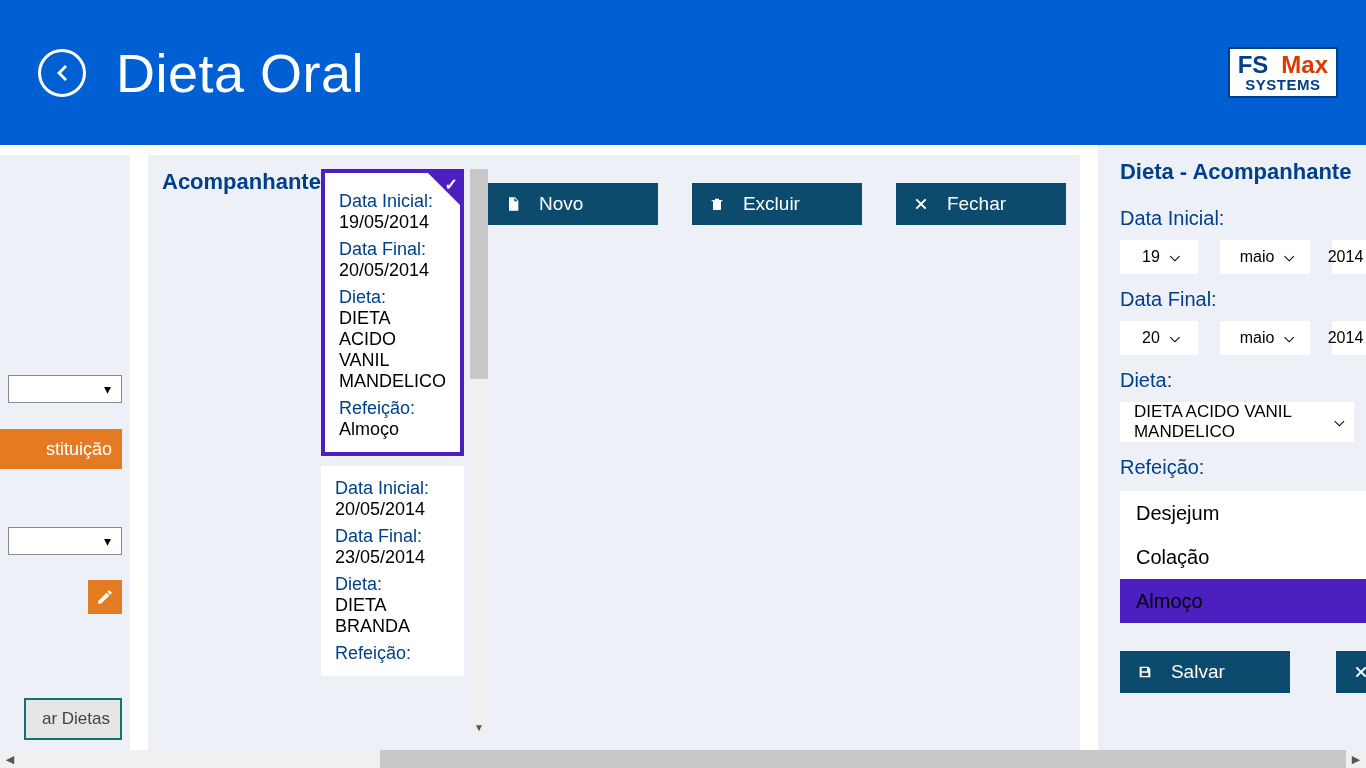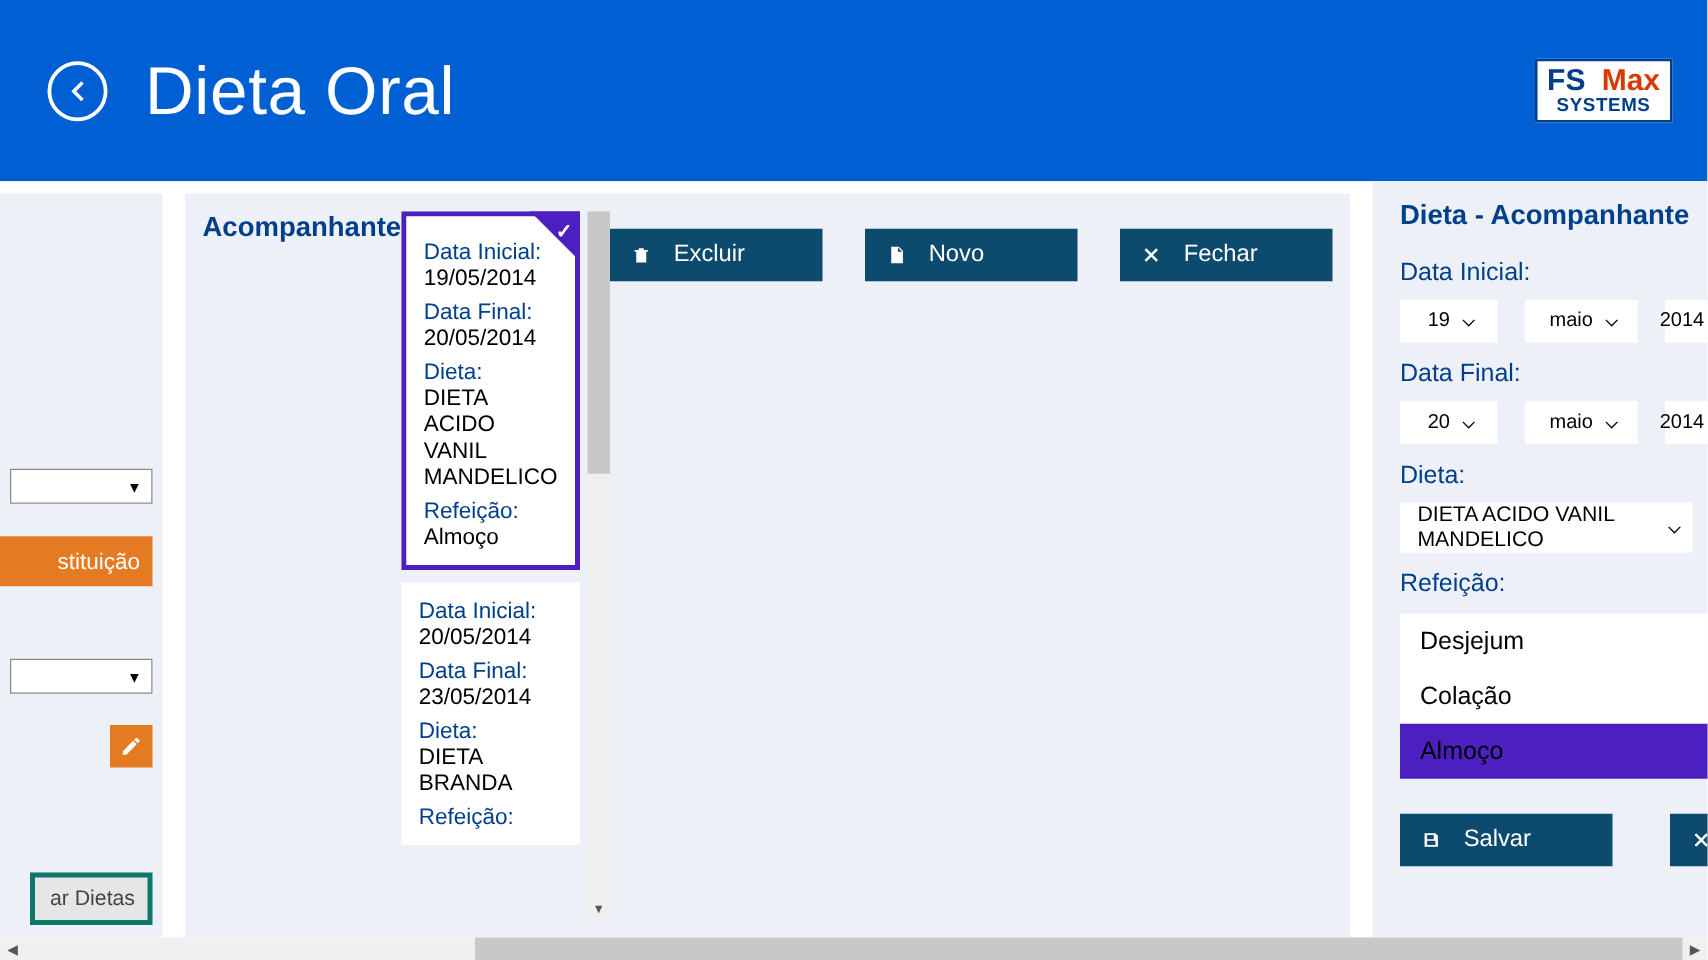--- a/index.html
+++ b/index.html
@@ -79,21 +79,21 @@
     top: 425px; right: 8px;
     width: 34px; height: 34px;
     background: #e47b23;
     display: flex; align-items: center; justify-content: center;
   }
   .frag-edit svg { width: 18px; height: 18px; fill: #ffffff; }
   .frag-copy {
     position: absolute;
     bottom: 10px; left: 24px; right: 8px;
     height: 42px;
-    border: 4px solid #0f766e;
+    border: 2px solid #0f766e;
     background: #e6e6e6;
     color: #444444;
     font-size: 17px;
     display: flex; align-items: center; justify-content: flex-end;
     padding-right: 10px;
   }
   .chev { font-size: 14px; color: #000; }
   
   
   .mid {
@@ -305,32 +305,32 @@
       <div class="scrollbar">
         <div class="arrow up">▲</div>
         <div class="thumb"></div>
         <div class="arrow down">▼</div>
       </div>
     </div>
     <div class="mid-actions">
       <div class="action-btn">
         <span class="ico">
             <svg viewBox="0 0 24 24">
+              <path d="M6 2h9l5 5v15H6V2zm8 1v5h5"></path>
+            </svg>
+          </span>
+        <span>Novo</span>
+      </div>
+      <div class="action-btn">
+        <span class="ico">
+            <svg viewBox="0 0 24 24">
               <path d="M6 7h12v14H6zM9 4h6v2H9zM4 6h16v2H4z"></path>
             </svg>
           </span>
         <span>Excluir</span>
-      </div>
-      <div class="action-btn">
-        <span class="ico">
-            <svg viewBox="0 0 24 24">
-              <path d="M6 2h9l5 5v15H6V2zm8 1v5h5"></path>
-            </svg>
-          </span>
-        <span>Novo</span>
       </div>
       <div class="action-btn">
         <span class="ico">
             <svg viewBox="0 0 24 24">
               <path d="M5 5l14 14M19 5L5 19" stroke="#fff" stroke-width="3"></path>
             </svg>
           </span>
         <span>Fechar</span>
       </div>
     </div>

